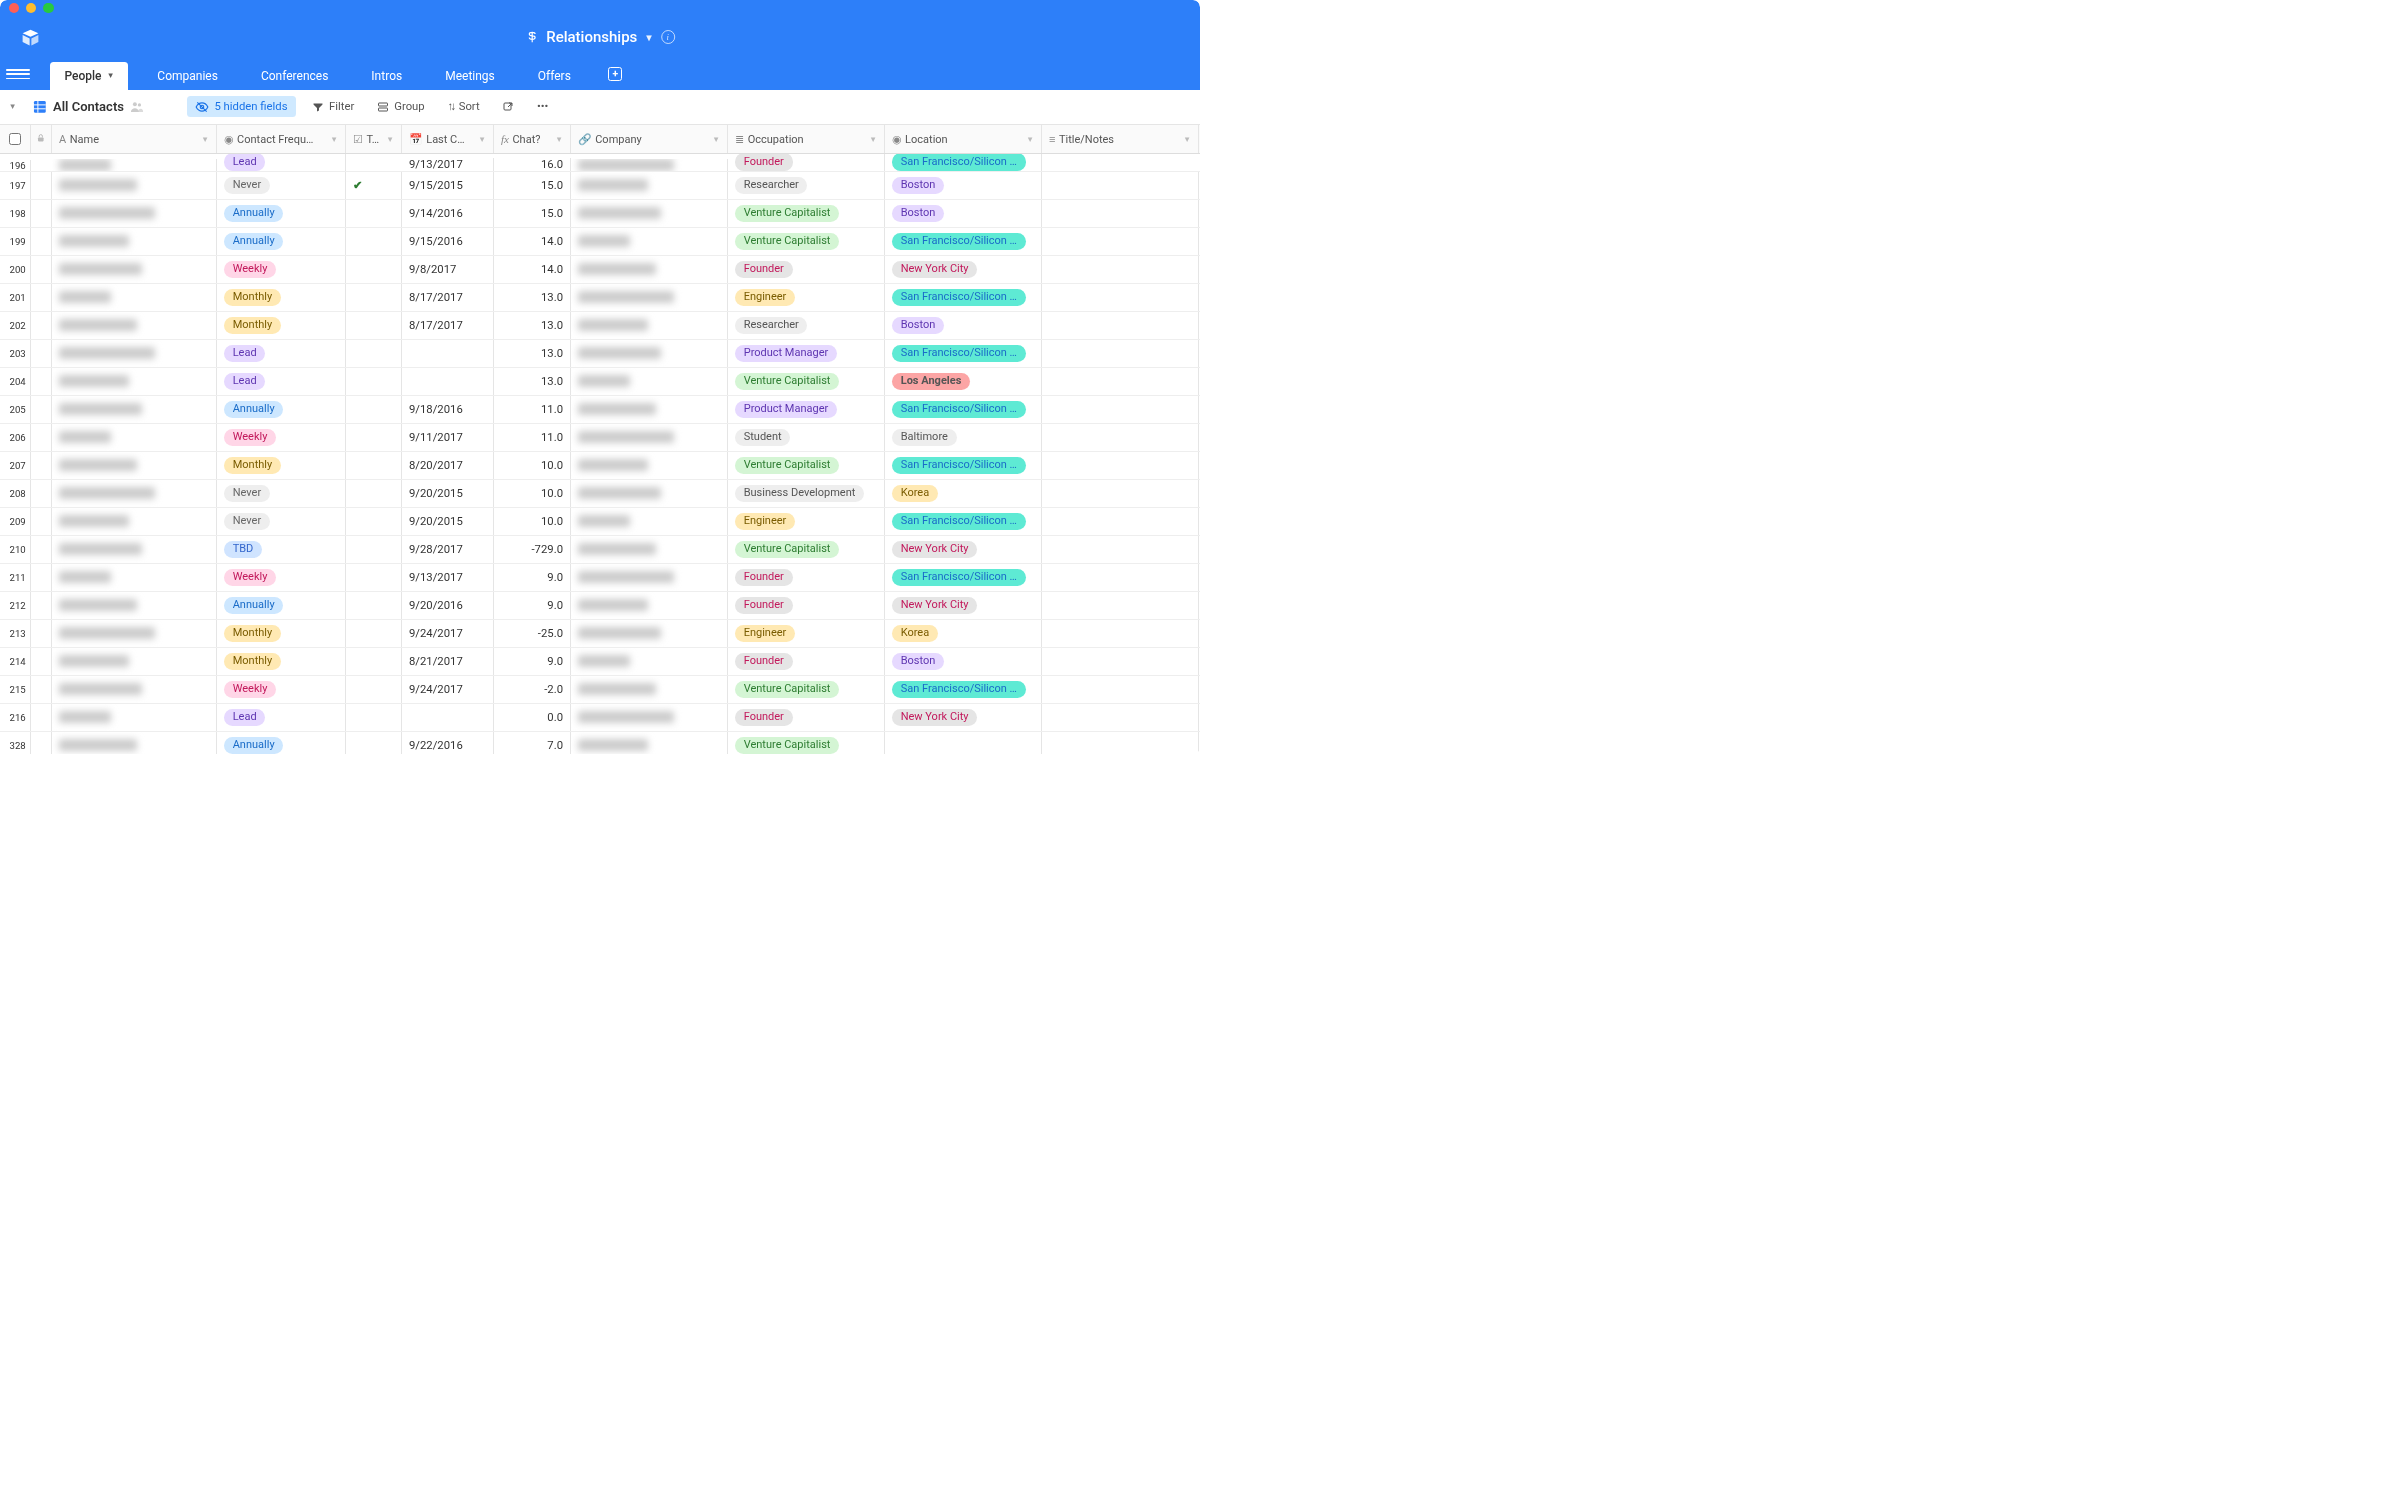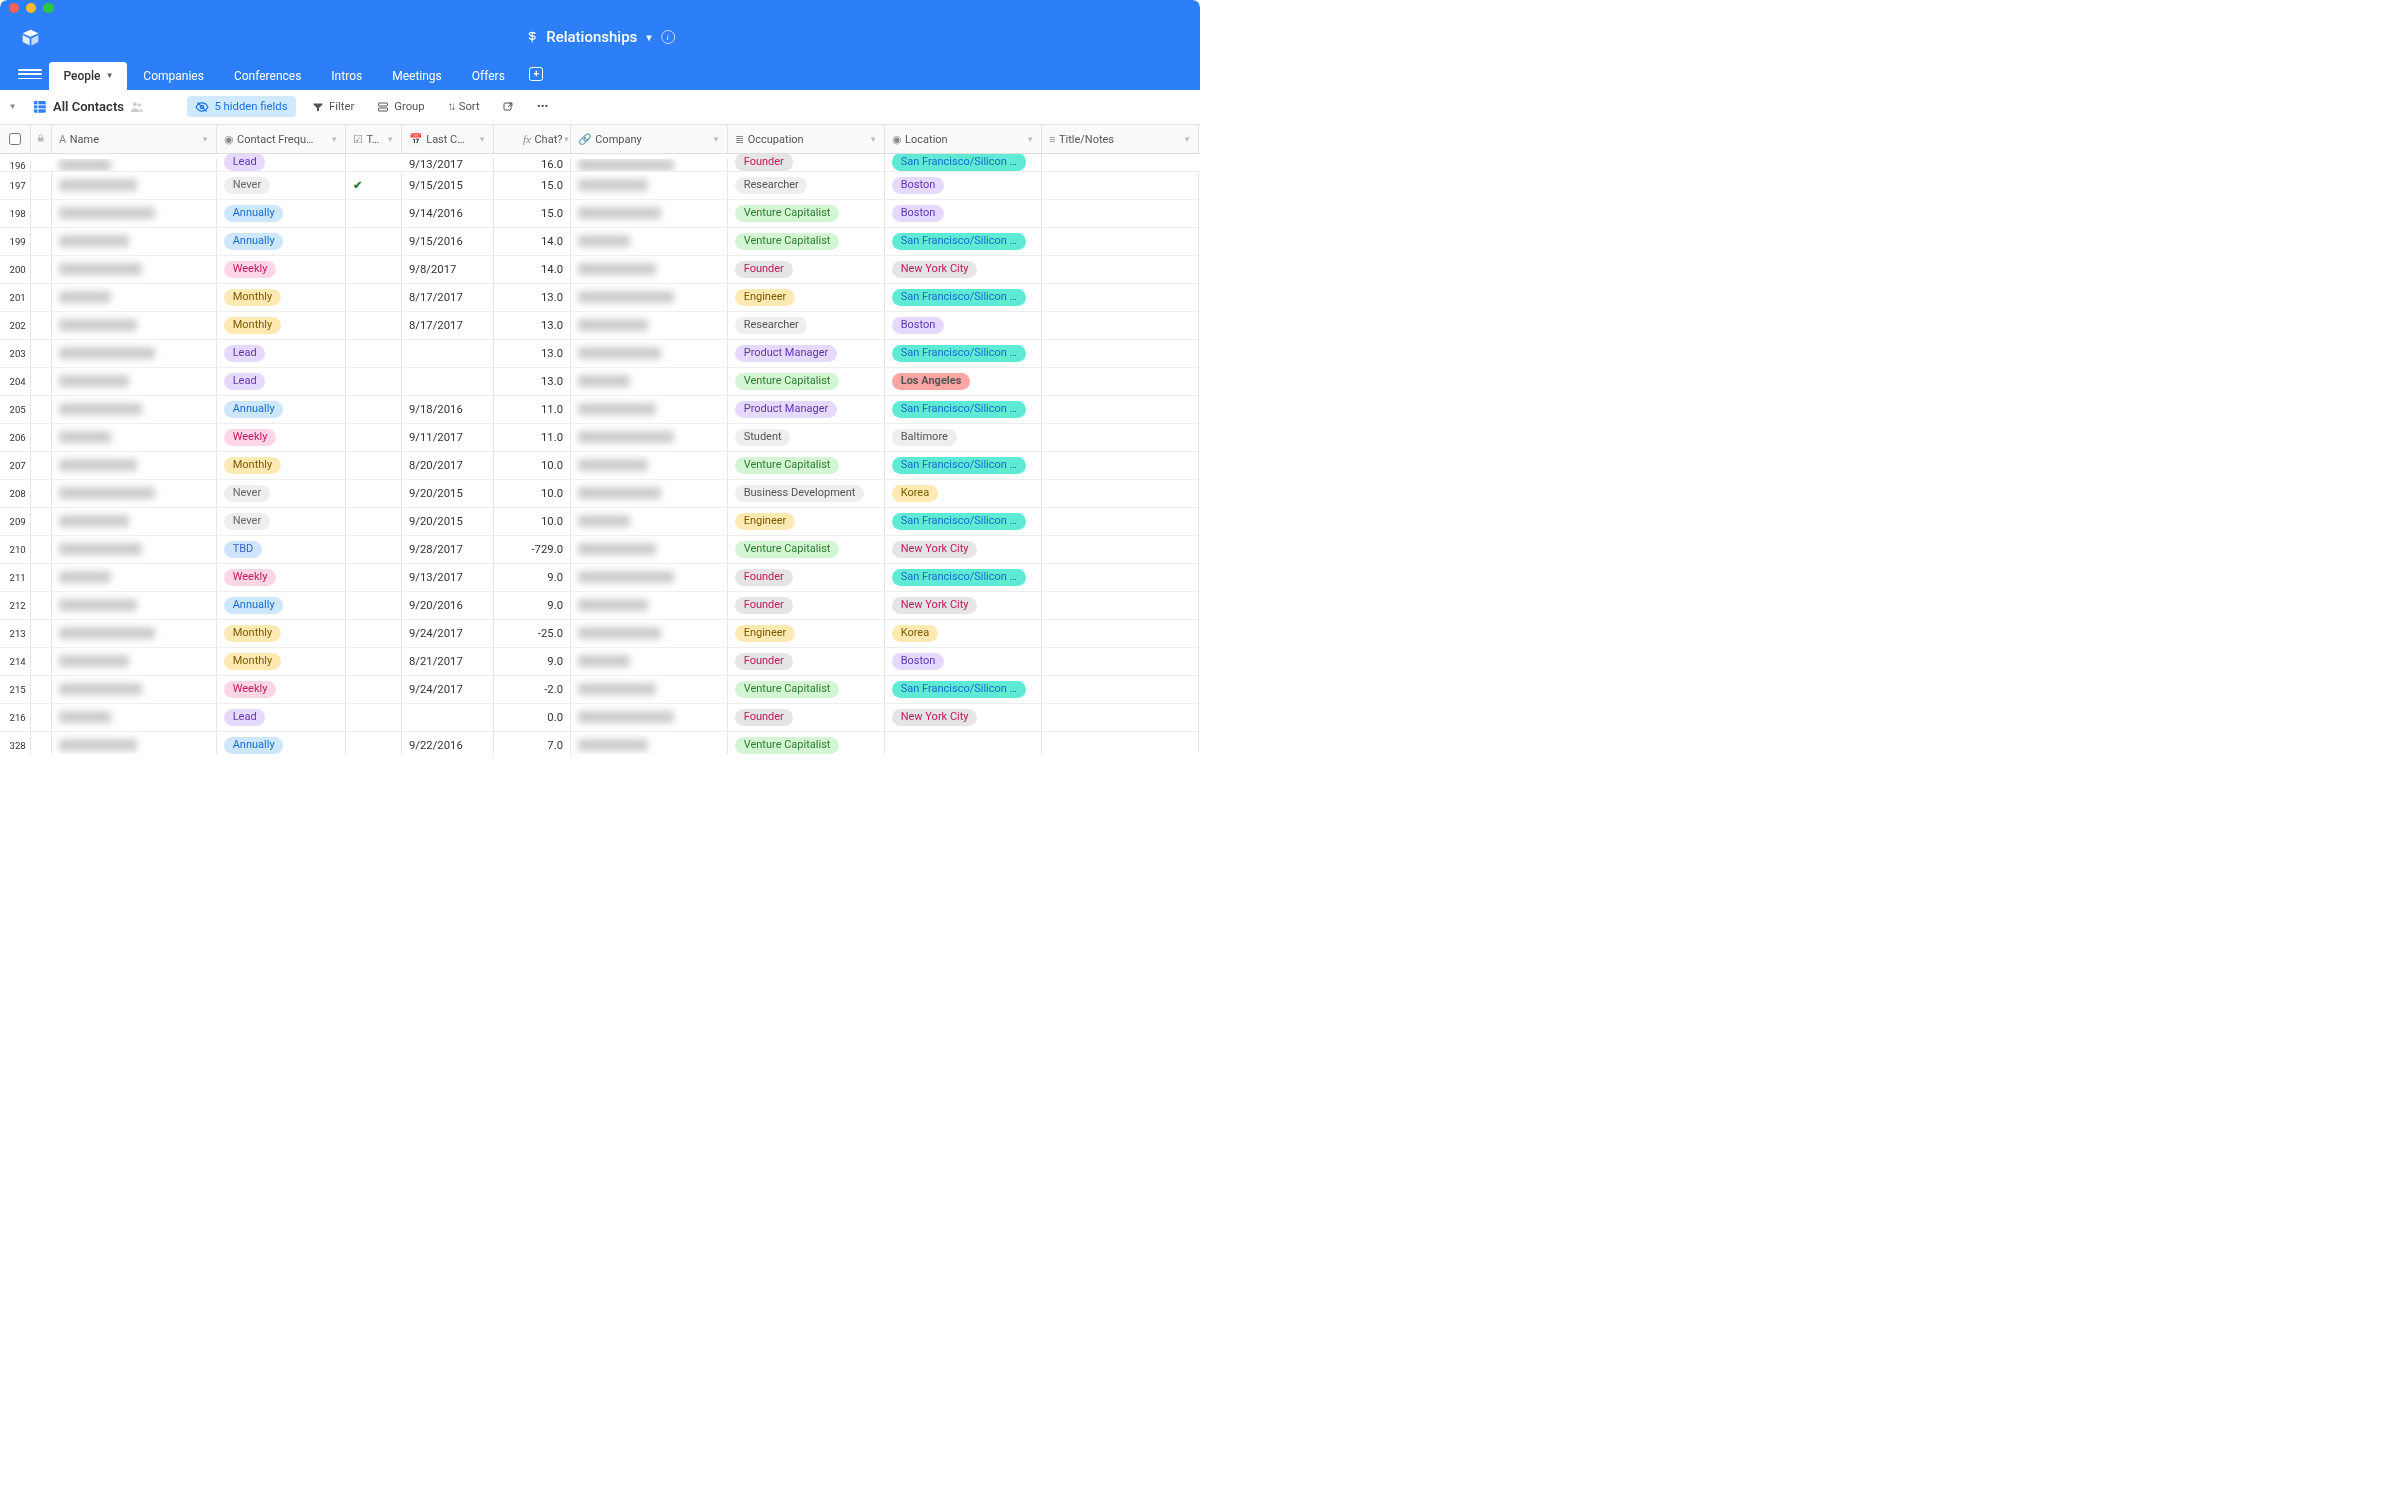--- a/index.html
+++ b/index.html
@@ -12,21 +12,21 @@
   .tl-red{background:#ff5f57;} .tl-yel{background:#ffbd2e;} .tl-grn{background:#28c940;}
 
   
   .header { background:#2d7ff9; height:43px; display:flex; align-items:center; padding:0 20px; position:relative; color:#fff;}
   .logo { width:21px; height:21px; }
   .base-title-wrap { position:absolute; left:50%; top:0; transform:translateX(-50%); height:100%; display:flex; align-items:center; gap:7px; font-weight:500; font-size:15px;}
   .base-title-wrap .caret{opacity:.9;font-size:9.6px;}
   .info-circle{width:14px;height:14px;border:1.3px solid rgba(255,255,255,.7);border-radius:50%;display:inline-flex;align-items:center;justify-content:center;font-size:8.7px;color:rgba(255,255,255,.8);font-family:Georgia,serif;font-style:italic;}
 
   
-  .tabs { background:#2d7ff9; height:31px; display:flex; align-items:flex-end; padding:0 13px; gap:2px; border-bottom:none;}
+  .tabs { background:#2d7ff9; height:31px; display:flex; align-items:flex-end; padding:0 1px; gap:15px; border-bottom:none;}
   .hamburger { width:24px; height:24px; display:flex; flex-direction:column; justify-content:center; gap:2.6px; margin:0 5.2px 3.5px 5.2px; cursor:pointer;}
   .hamburger span{height:1.7px;background:#fff;border-radius:0.9px;}
   .tab { color:#fff; padding:7px 14px; border-radius:3.5px 3.5px 0 0; cursor:pointer; display:flex; align-items:center; gap:5.2px; font-size:12px; }
   .tab.active { background:#fff; color:#333; font-weight:500; }
   .tab .caret{font-size:7.8px;opacity:.8;}
   .tab-add{color:#fff; width:24px;height:24px; display:flex;align-items:center;justify-content:center; border-radius:2.6px; margin-bottom:3.5px;margin-left:3.5px; cursor:pointer;}
   .tab-add-box{border:1.3px solid #fff; width:14px;height:14px;border-radius:2.6px;display:flex;align-items:center;justify-content:center;font-weight:bold;font-size:10.4px;line-height:1;}
 
   
   .toolbar { height:35px; border-bottom:0.9px solid #e5e5e5; display:flex; align-items:center; padding:0 8.7px; gap:8.7px; background:#fff;}
@@ -239,21 +239,21 @@
         <span class="hdr-ico">☑</span>
         <span>T…</span>
         <span class="hcaret">▼</span>
       </div>
     <div class="gcell c-last">
         <span class="hdr-ico">📅</span>
         <span>Last C…</span>
         <span class="hcaret">▼</span>
       </div>
     <div class="gcell c-chat">
-        <span class="hdr-ico" style="font-style:italic;font-family:serif;margin-left:22px;">fx</span>
+        <span class="hdr-ico" style="font-style:italic;font-family:serif;">fx</span>
         <span>Chat?</span>
         <span class="hcaret">▼</span>
       </div>
     <div class="gcell c-comp">
         <span class="hdr-ico">🔗</span>
         <span>Company</span>
         <span class="hcaret">▼</span>
       </div>
     <div class="gcell c-occ">
         <span class="hdr-ico">≣</span>

